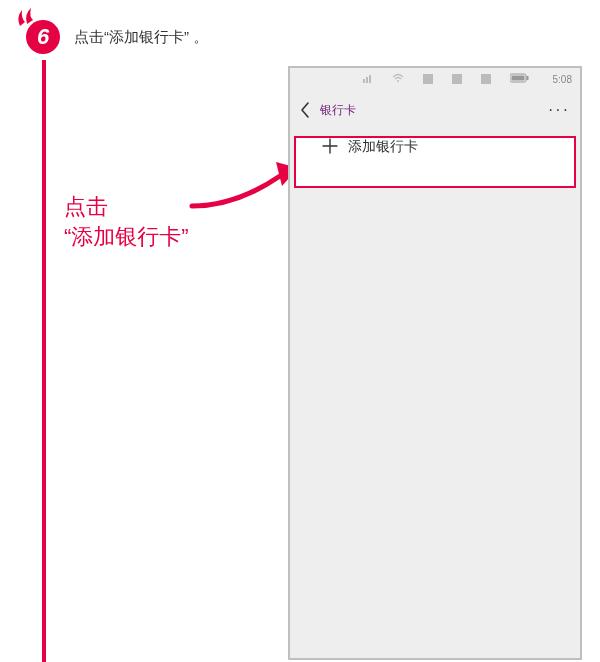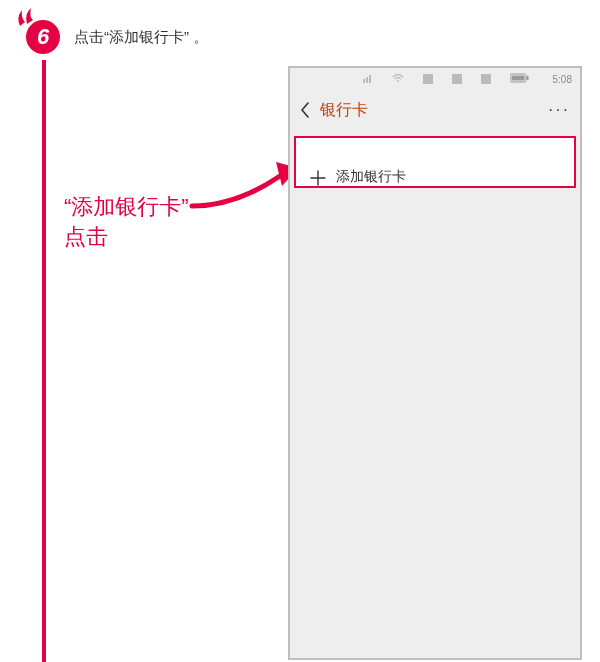--- a/index.html
+++ b/index.html
@@ -29,25 +29,25 @@
 
   .statusbar{height:22px;display:flex;justify-content:flex-end;align-items:center;
     padding:0 8px;gap:19px;color:#888;font-size:10px;background:#eee}
   .statusbar .time{margin-left:4px}
   .status-ico{width:10px;height:10px;display:inline-block;background:#bbb}
 
   .navbar{height:40px;background:#eee;display:flex;align-items:center;
     padding:0 10px;justify-content:space-between}
   .nav-left{display:flex;align-items:center;gap:10px}
   .back svg{display:block}
-  .nav-title{font-size:16px;color:#c2410c}
+  .nav-title{font-size:12px;color:#701a75}
   .more{font-size:16px;letter-spacing:2px;color:#333}
 
   .add-row{height:52px;background:#fff;border:2px solid #e60044;margin:6px 4px 0 4px;
-    display:flex;align-items:flex-end;padding:0 14px;gap:10px}
+    display:flex;align-items:flex-start;padding:0 26px;gap:10px}
   .plus svg{display:block}
   .add-label{font-size:14px;color:#333}
 
   .content{background:#eee;height:calc(100% - 22px - 40px - 60px)}
 </style>
 </head>
 <body>
 
 <div class="step-row">
   <div class="badge">
@@ -56,22 +56,22 @@
       <path d="M11 16 Q8 6 15 0 Q13 9 17 12 Z" fill="#e60044"></path>
     </svg>
     <span>6</span>
   </div>
   <div class="step-title">点击“添加银行卡” 。</div>
 </div>
 
 <div class="vline"></div>
 
 <div class="callout">
+  <div>点击</div>
   <div>“添加银行卡”</div>
-  <div>点击</div>
 </div>
 
 <svg class="arrow" viewBox="0 0 112 52">
   <path d="M6 48 Q 50 48 94 18" stroke="#e60044" stroke-width="5" fill="none" stroke-linecap="round"></path>
   <path d="M112 10 L90 4 L96 28 Z" fill="#e60044"></path>
 </svg>
 
 <div class="phone">
   <div class="statusbar">
     <span>

